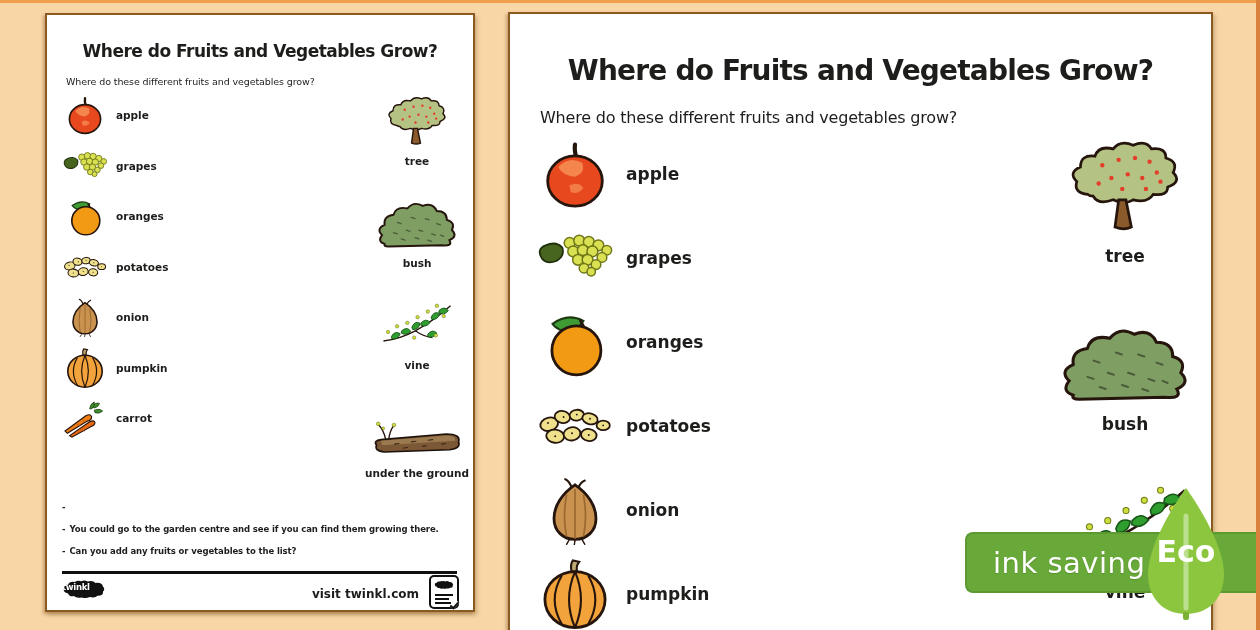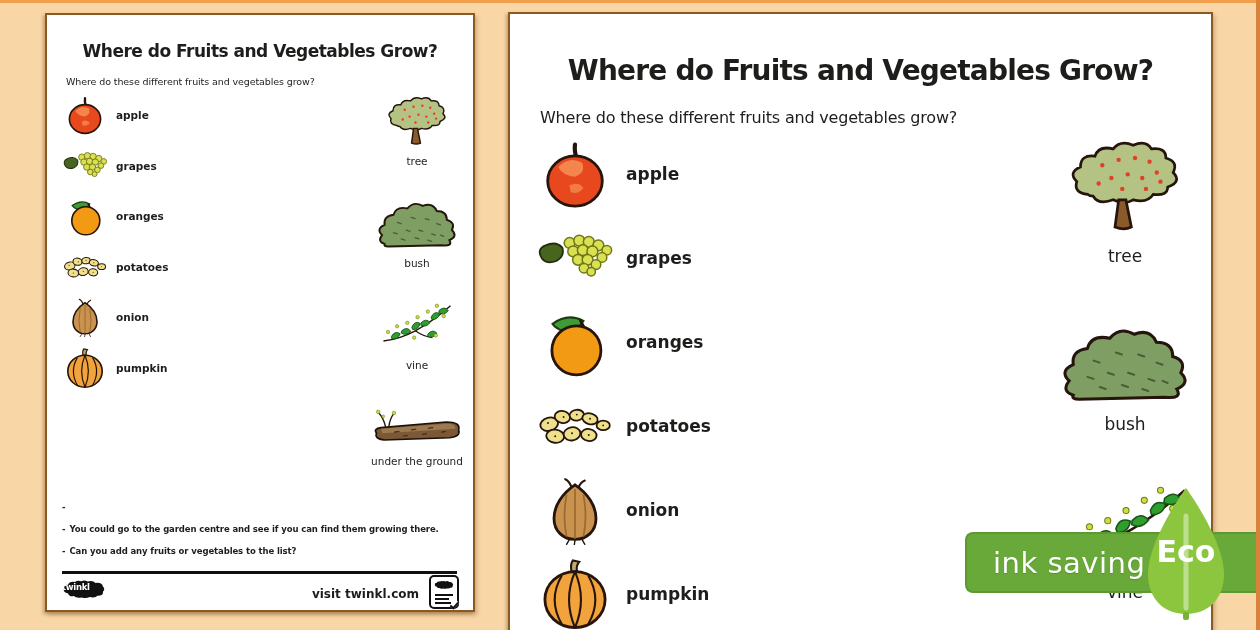--- a/index.html
+++ b/index.html
@@ -40,25 +40,25 @@
   .p-large .item-label{margin-left:12px;font-size:17px}
 
   .loc{position:absolute;text-align:center}
   .p-small .loc{left:315px;width:110px}
   .p-large .loc{left:540px;width:150px}
   .loc-ico{display:flex;align-items:flex-end;justify-content:center}
   .p-small .loc-ico{height:54px}
   .p-large .loc-ico{height:100px}
   .p-small .loc-ico svg{max-height:54px;width:90px}
   .p-large .loc-ico svg{max-height:100px;width:132px}
-  .loc-label{font-weight:normal}
+  .loc-label{font-weight:bold}
   .p-small .loc-label{margin-top:6px;font-size:10.5px}
   .p-large .loc-label{margin-top:8px;font-size:17px}
   .p-small .loc-tree{top:80px}   .p-small .loc-bush{top:182px}
-  .p-small .loc-vine{top:284px}  .p-small .loc-ground{top:380px}
+  .p-small .loc-vine{top:284px}  .p-small .loc-ground{top:392px}
   .p-large .loc-tree{top:124px}  .p-large .loc-bush{top:292px}
   .p-large .loc-vine{top:460px}
 
   .bullets{position:absolute;left:15px;top:486px;display:flex;flex-direction:column;gap:9px}
   .bullet-line{display:flex;font-size:8.5px;font-weight:bold;letter-spacing:-.1px;white-space:nowrap;line-height:13px}
   .bullet-marker{margin-right:4px}
 
   .footer-rule{position:absolute;left:15px;right:16px;top:556px;height:3px;background:#101010}
   .footer-logo{position:absolute;left:15px;top:564px;width:44px;height:21px}
   .footer-logo svg{width:44px;height:21px}
@@ -301,20 +301,28 @@
       <span class="item-label">onion</span>
     </div>
     <div class="item-row">
       <span class="ico-box">
           <svg class="ico" viewBox="0 0 110 100">
             <use href="#g-pumpkin"></use>
           </svg>
         </span>
       <span class="item-label">pumpkin</span>
     </div>
+    <div class="item-row">
+      <span class="ico-box">
+          <svg class="ico" viewBox="0 0 120 100">
+            <use href="#g-carrot"></use>
+          </svg>
+        </span>
+      <span class="item-label">carrot</span>
+    </div>
   </div>
 
   <div class="loc loc-tree">
     <div class="loc-ico">
         <svg viewBox="0 0 130 110">
           <use href="#g-tree"></use>
         </svg>
       </div>
     <div class="loc-label">tree</div>
   </div>

